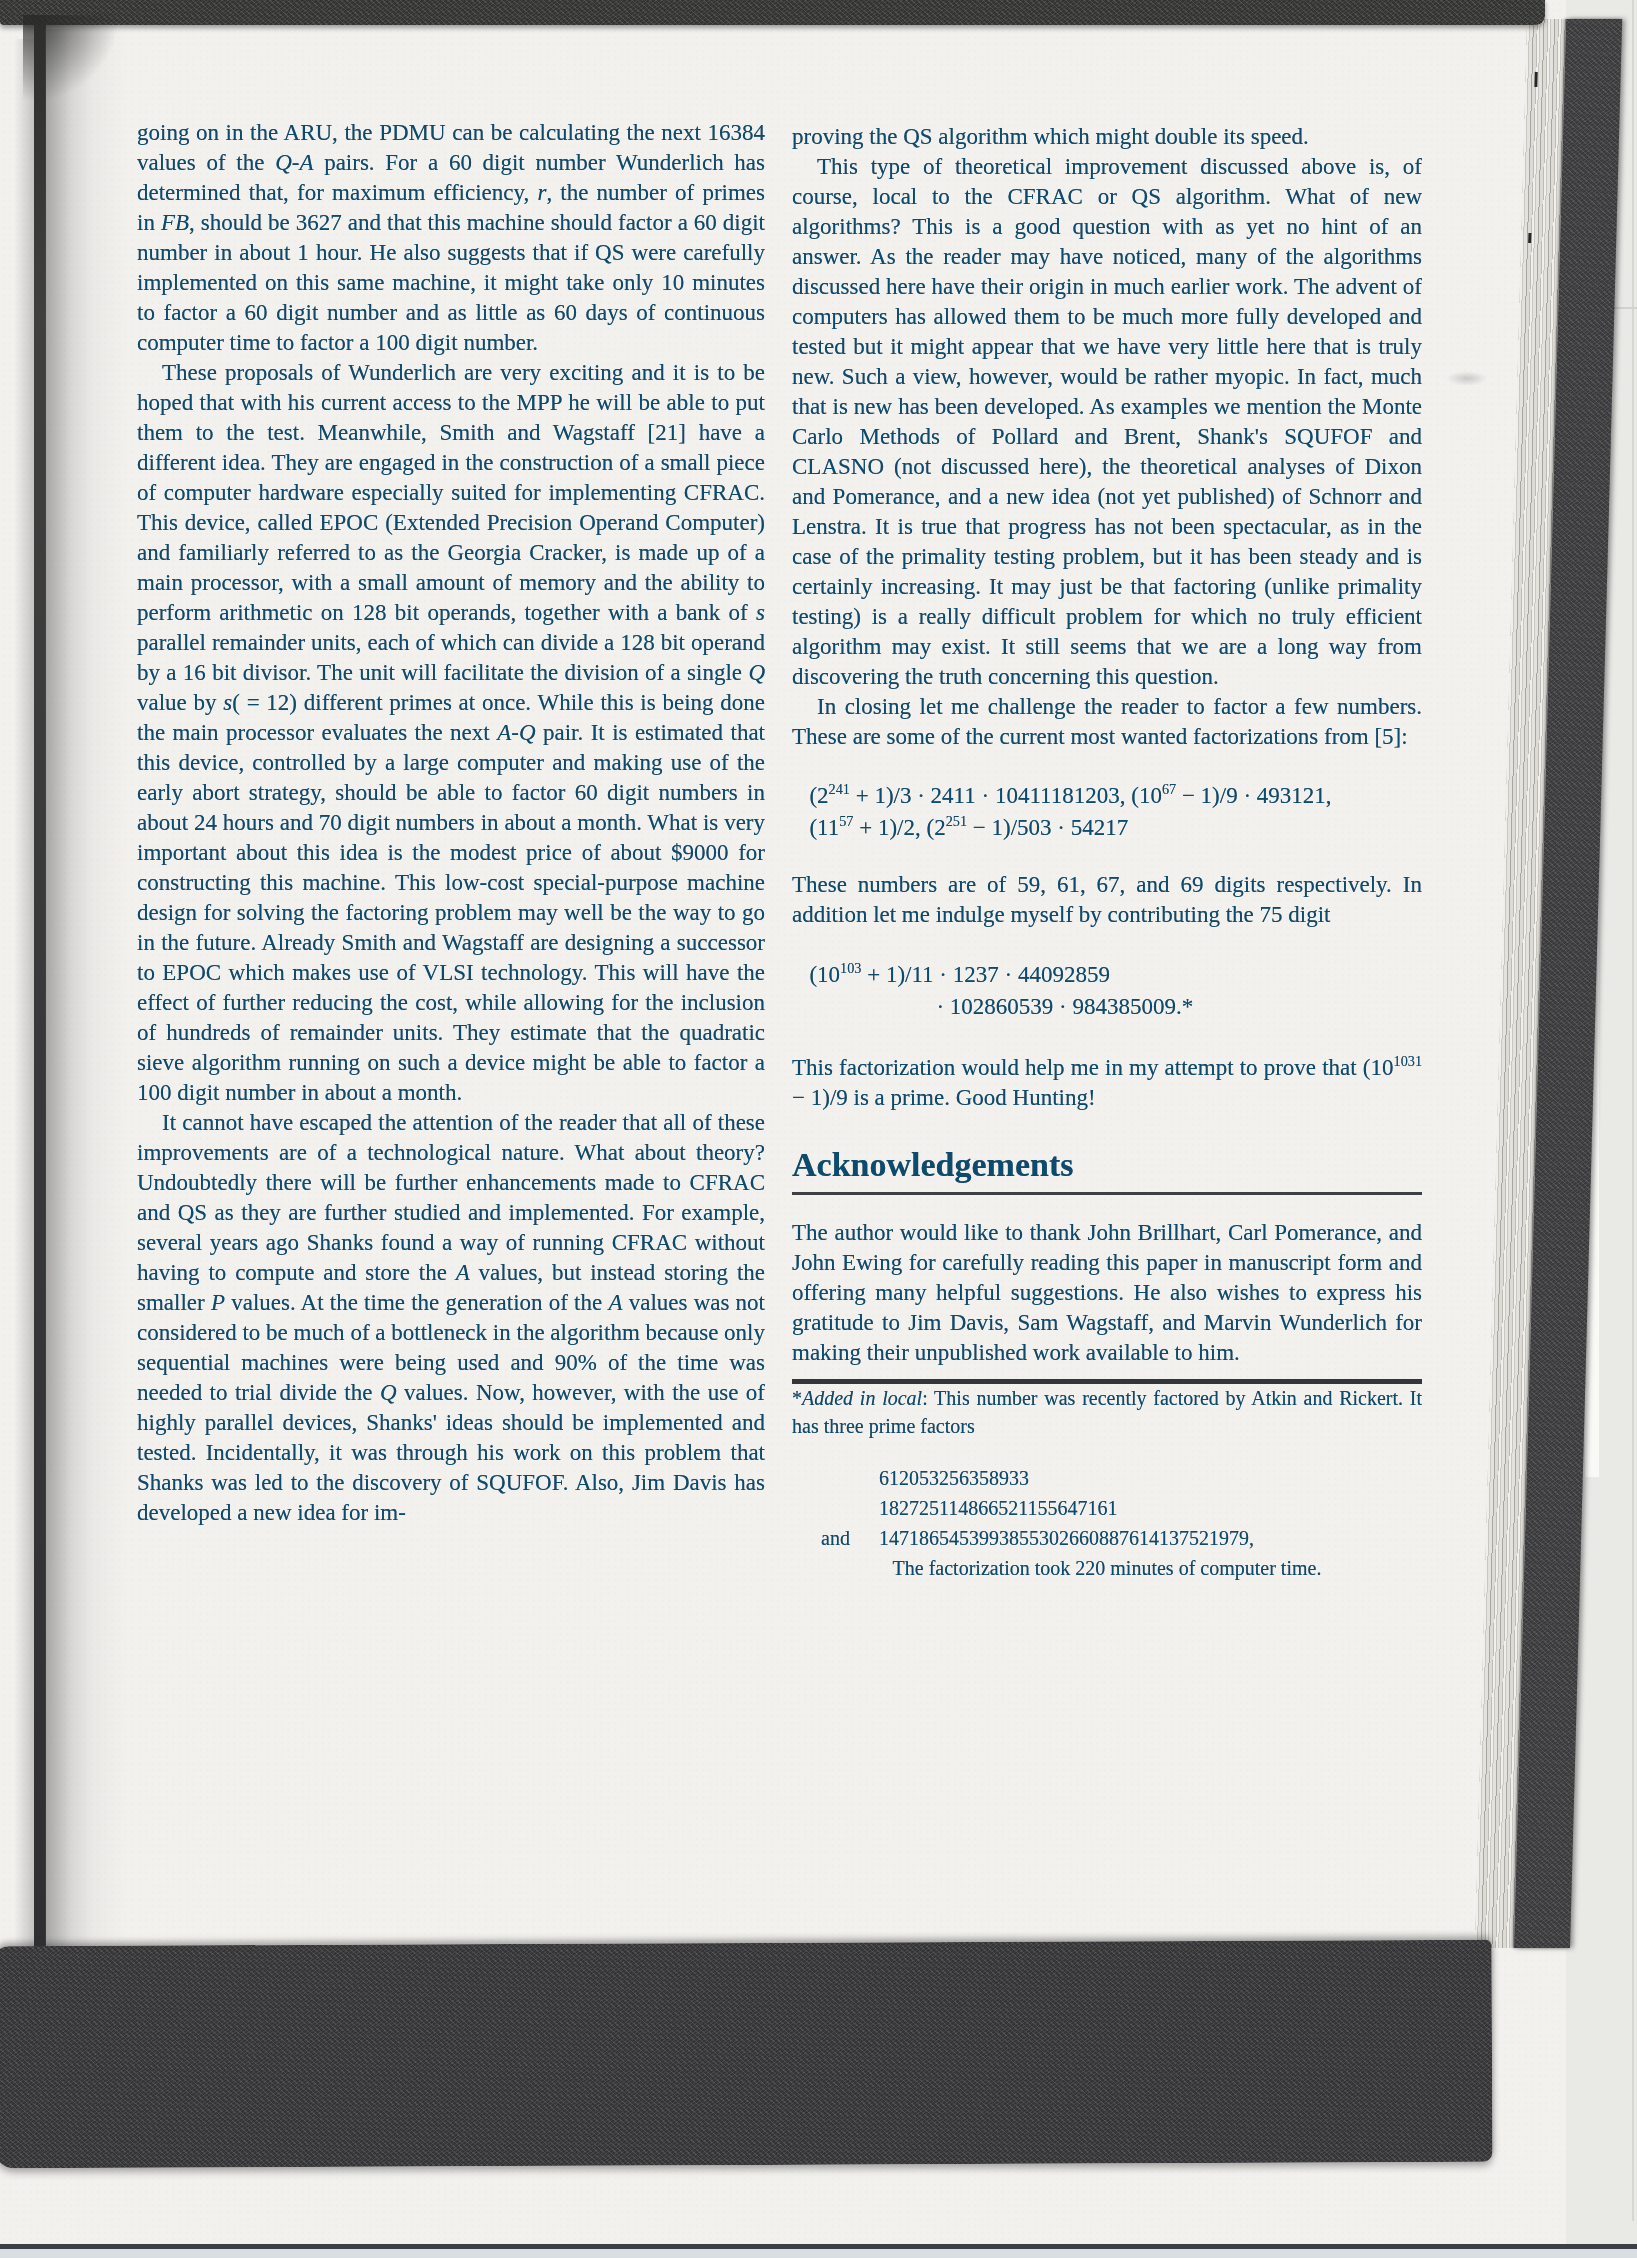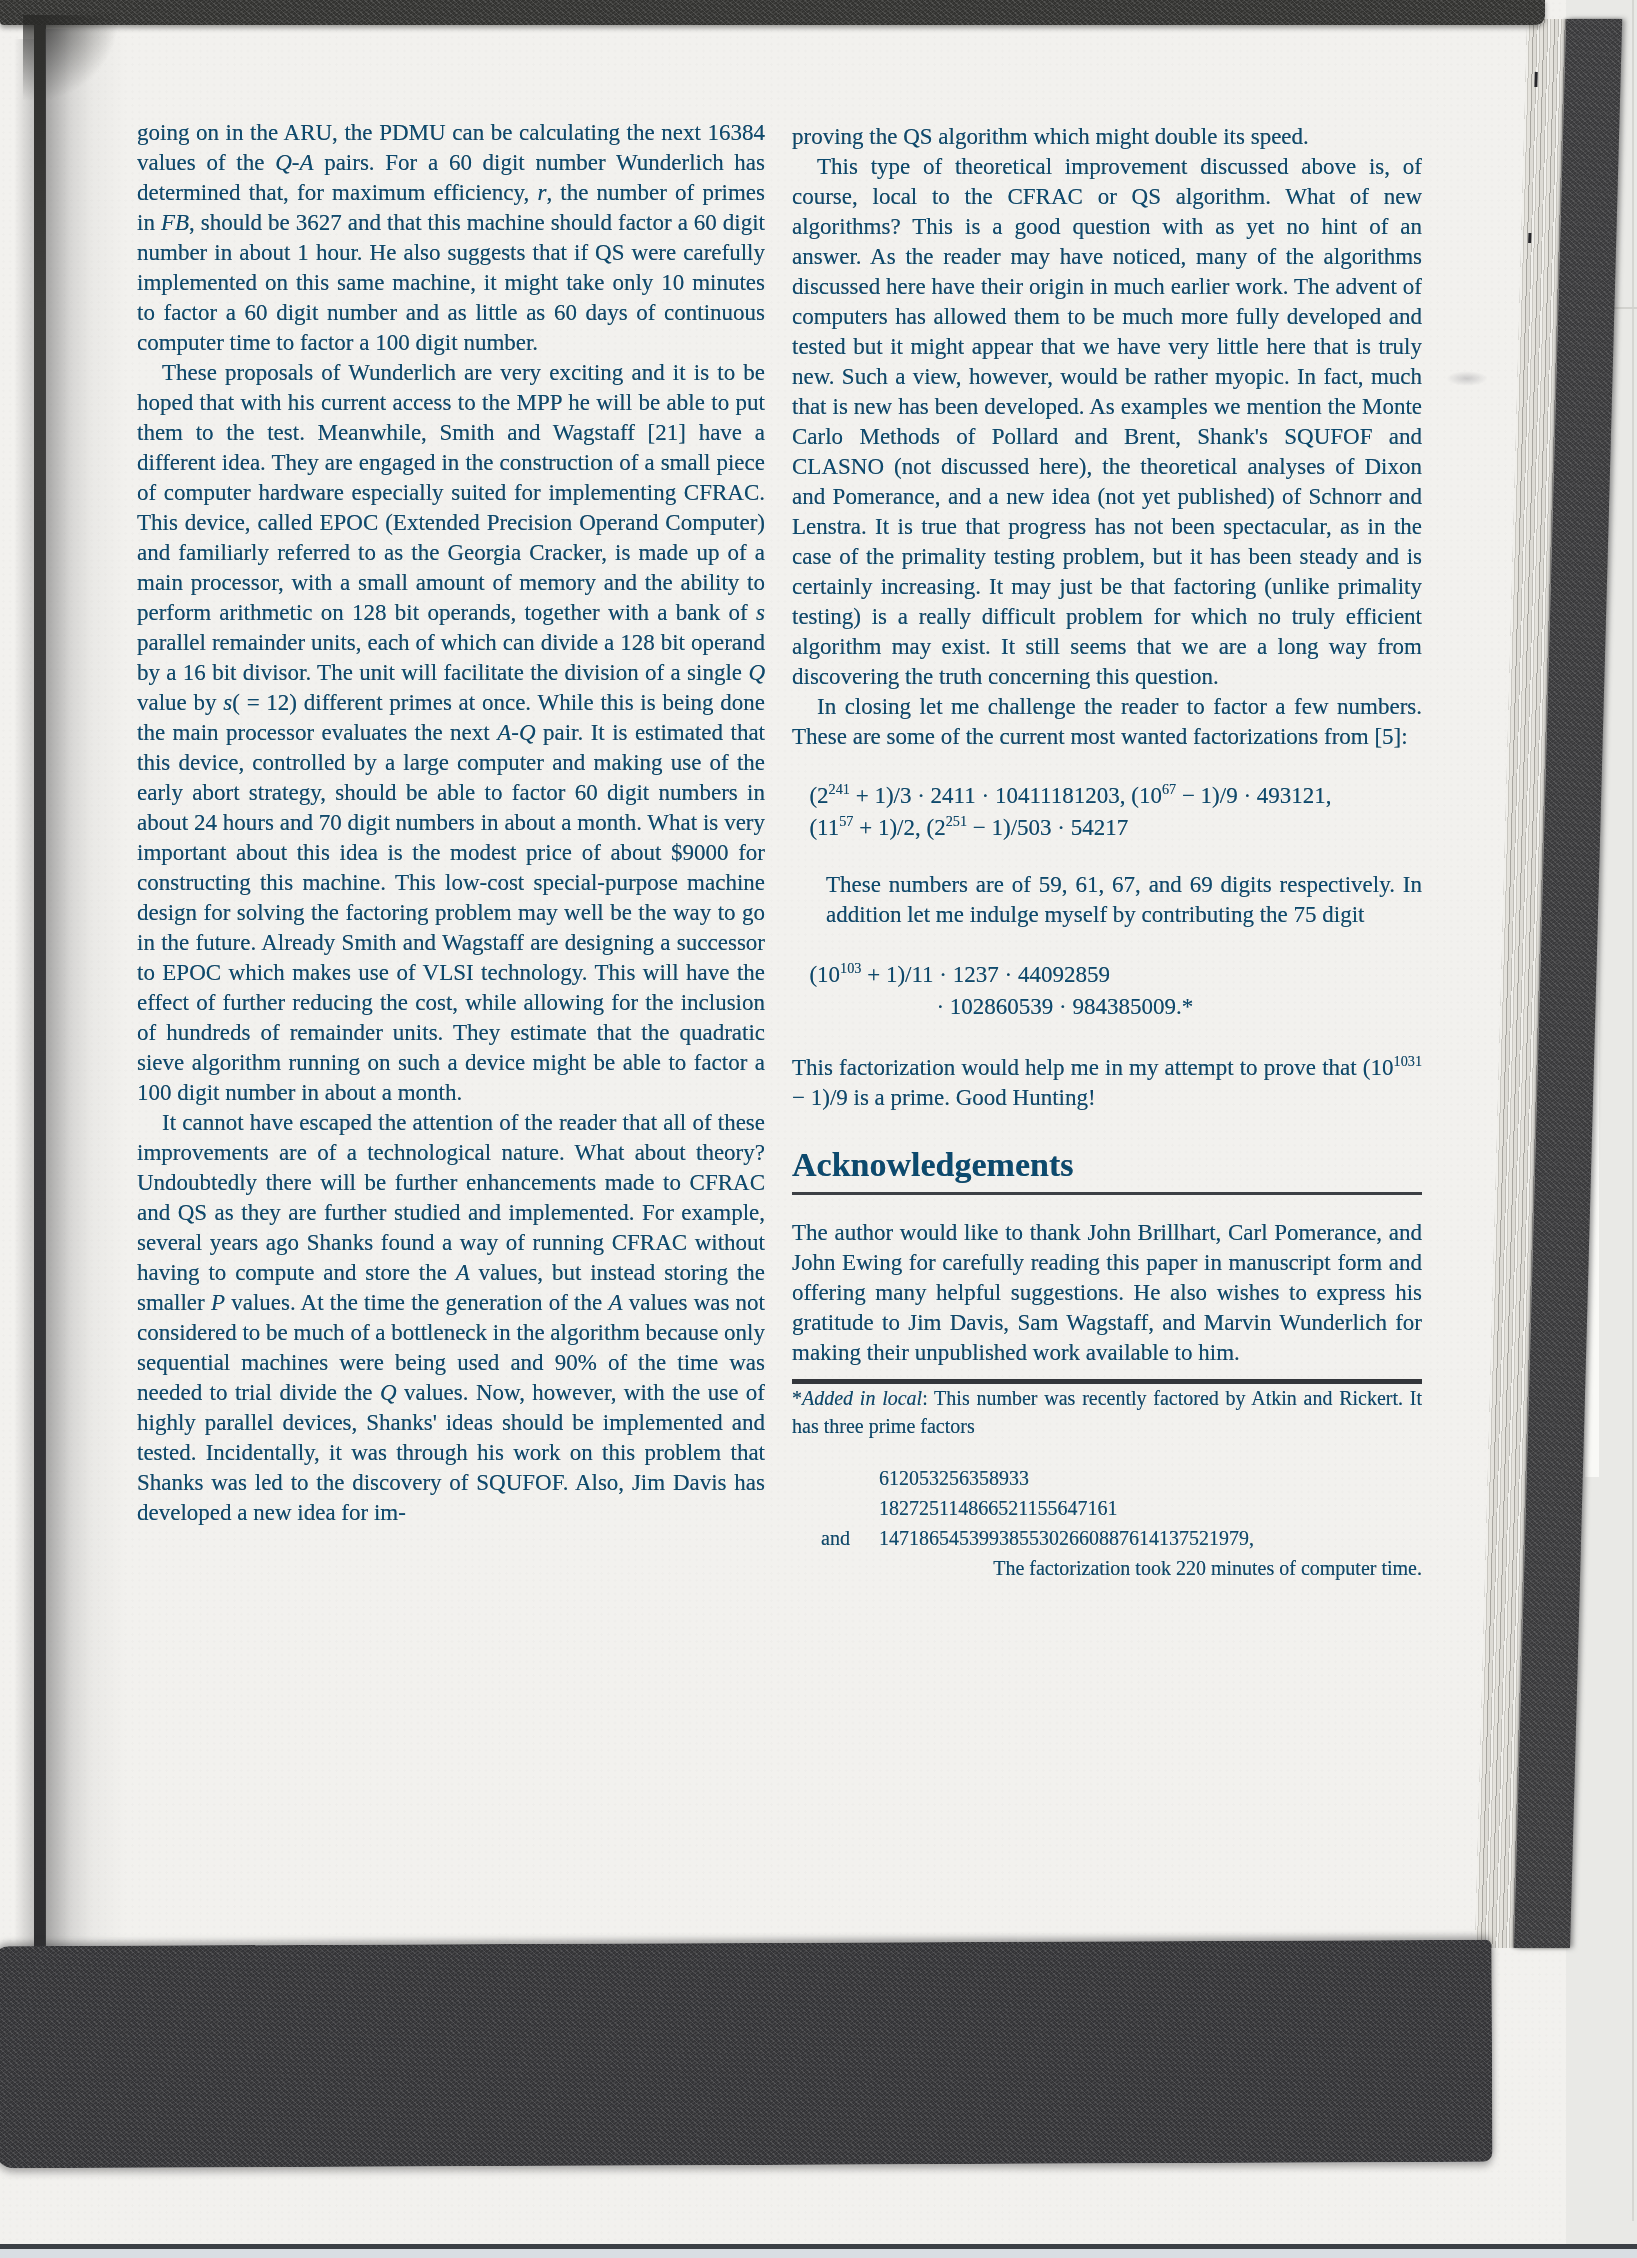--- a/index.html
+++ b/index.html
@@ -49,33 +49,33 @@
 
   
   .col{position:absolute;font-size:23px;line-height:30px;text-align:justify;
     color:#0c4a6e;text-shadow:0 0 0.4px rgba(52,55,60,.55);}
   .col-left{left:137px;top:118px;width:628px;}
   .col-right{left:792px;top:122px;width:630px;}
   .col p{margin:0;}
   .indent{text-indent:25px;}
   .formula{padding-left:17.4px;line-height:32px;text-align:left;}
   #formula-1{margin-top:28px;}
-  #para-r4{margin-top:26px;margin-left:34px;}
+  #para-r4{margin-top:26px;}
   #formula-2{margin-top:29px;}
   .fline2{padding-left:127px;}
   #para-r5{margin-top:30px;}
   h2.ack{margin:37px 0 0 0;font-size:34px;line-height:29px;font-weight:bold;text-align:left;}
   .heading-rule{margin-top:12.6px;height:3.9px;background:#3c3f44;}
   #para-r6{margin-top:23px;}
   .footnote-rule{margin-top:10.6px;height:4.8px;background:#33363b;}
   .footnote{margin-top:24px;font-size:20px;line-height:28.5px;}
   .numbers{margin-top:22px;font-size:20px;line-height:30px;text-align:left;}
   .numrow{display:flex;text-align:center;}
   .numlabel{width:87px;flex:none;}
-  .closing{margin-top:17.4px;font-size:20px;text-align:right;}
+  .closing{margin-top:17.4px;font-size:20px;text-align:center;}
   .footer{margin-top:14.5px;text-align:right;font-size:18.3px;letter-spacing:0.3px;white-space:nowrap;}
   .pageno{font-size:23px;font-weight:bold;margin-left:11.6px;}
   sup{font-size:.62em;line-height:0;}
 </style>
 </head>
 <body>
 
 <div class="right-gray"></div>
 <div class="right-white-strip"></div>
 <div class="right-faint-line"></div>

